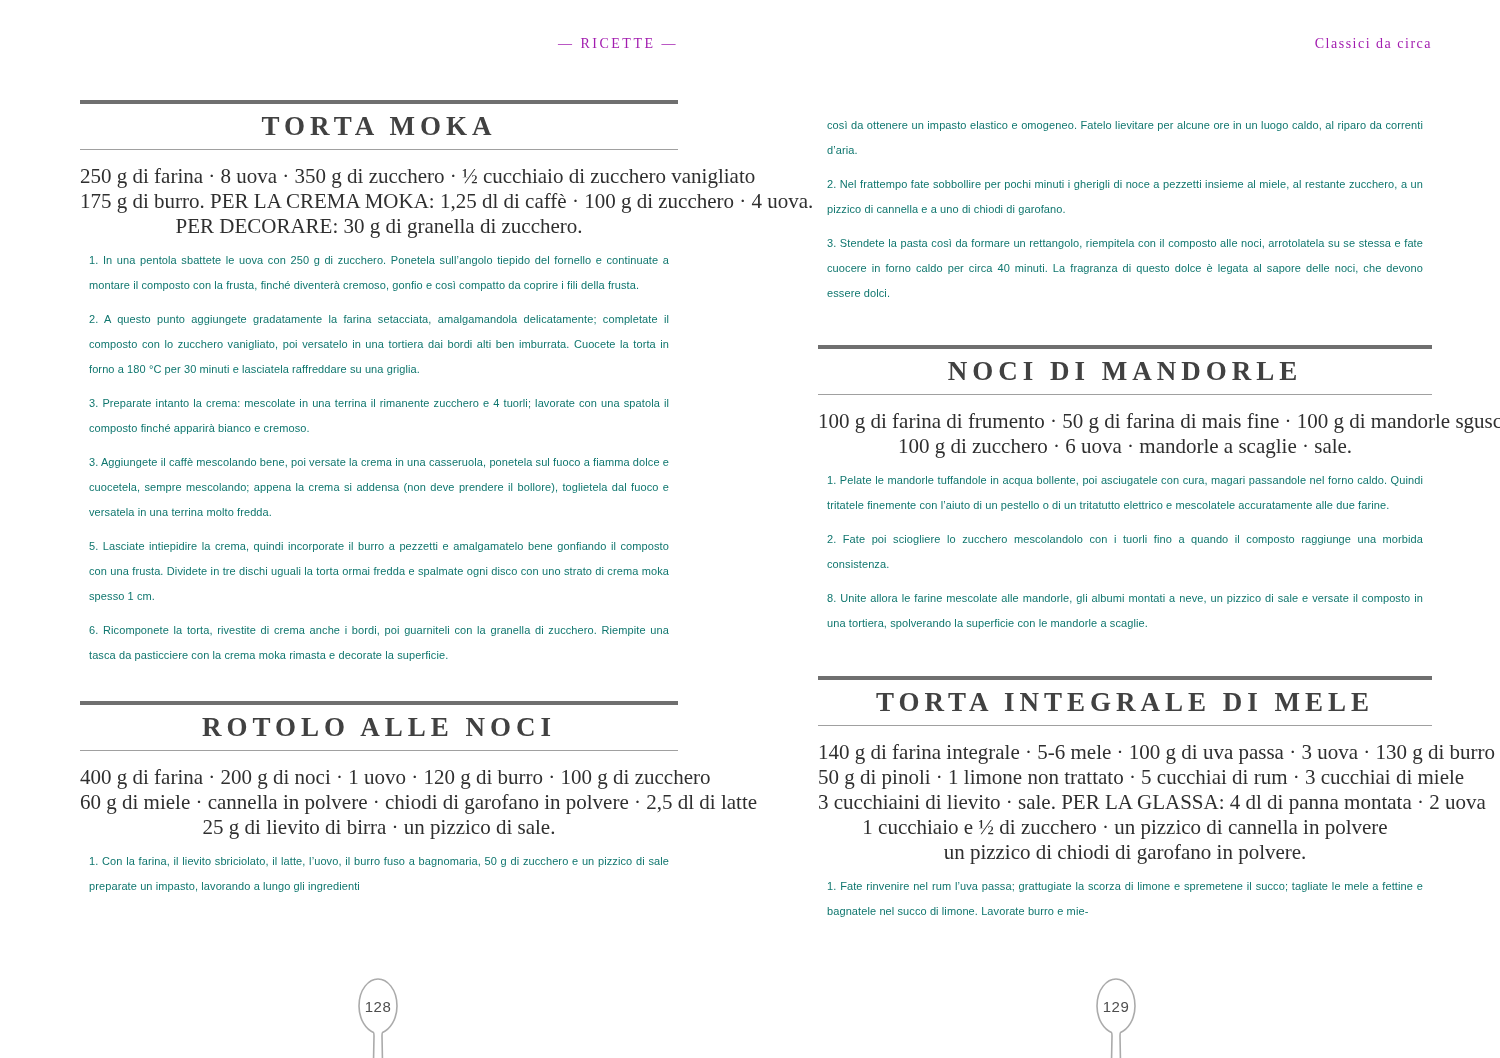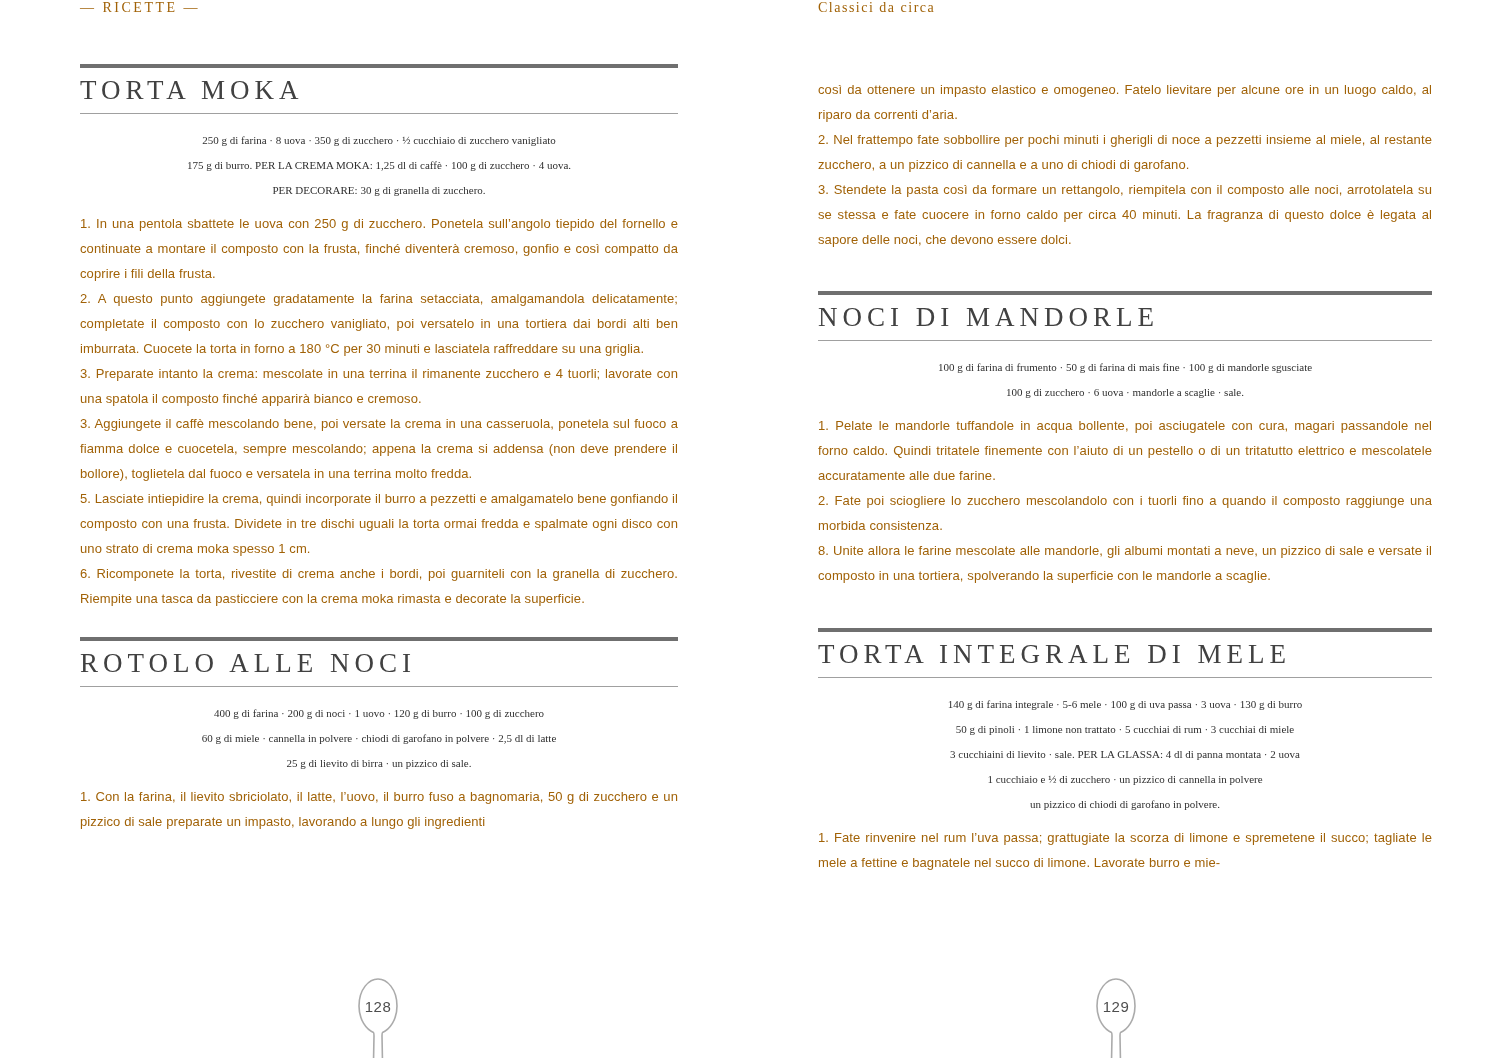--- a/index.html
+++ b/index.html
@@ -8,67 +8,69 @@
     background: #ffffff;
     position: relative;
     overflow: hidden;
     font-family: "Liberation Sans", sans-serif;
   }
   .page-col { position: absolute; top: 0; }
   .page-col.left  { left: 80px;  width: 598px; }
   .page-col.right { left: 818px; width: 614px; }
 
   .running-head {
-    text-align: left;
+    margin-top: 36px;
+    text-align: right;
     font-family: "Liberation Serif", serif;
     font-size: 14px;
     line-height: 16px;
-    color: #a16207;
+    color: #a21caf;
     letter-spacing: 2.5px;
   }
   .running-head.italicish { letter-spacing: 1.5px; }
 
   .heading-block {
     border-top: 4px solid #6f6f6f;
     border-bottom: 1px solid #a0a0a0;
   }
   .recipe-title {
+    text-align: center;
     font-family: "Liberation Serif", serif;
-    font-weight: 400;
+    font-weight: 700;
     font-size: 27px;
     line-height: 30px;
     padding: 7px 0 8px 0;
     color: #414141;
     letter-spacing: 5px;
   }
 
   .ingredients {
     margin-top: 14px;
     text-align: center;
     font-family: "Liberation Serif", serif;
+    font-size: 21px;
+    line-height: 25px;
+    color: #2f2f2f;
+  }
+  .ingredients div { white-space: nowrap; }
+
+  .steps { margin-top: 8px; }
+  .steps p {
+    margin: 9px;
+    font-family: "Liberation Sans", sans-serif;
     font-size: 11px;
     line-height: 25px;
-    color: #2f2f2f;
-  }
-  .ingredients div { white-space: nowrap; }
-
-  .steps { margin-top: 8px; }
-  .steps p {
-    margin: 0;
-    font-family: "Liberation Sans", sans-serif;
-    font-size: 13px;
-    line-height: 25px;
-    color: #a16207;
+    color: #0f766e;
     text-align: justify;
     letter-spacing: 0.1px;
   }
 
   
   .left .heading-1   { margin-top: 48px; }
-  .left .heading-2   { margin-top: 26px; }
+  .left .heading-2   { margin-top: 33px; }
   .right .cont       { margin-top: 61px; }
   .right .heading-1  { margin-top: 39px; }
   .right .heading-2  { margin-top: 40px; }
 
   .spoon {
     position: absolute;
     width: 64px; height: 86px;
   }
   .spoon.sp-left  { left: 346px; top: 976px; }
   .spoon.sp-right { left: 1084px; top: 976px; }

